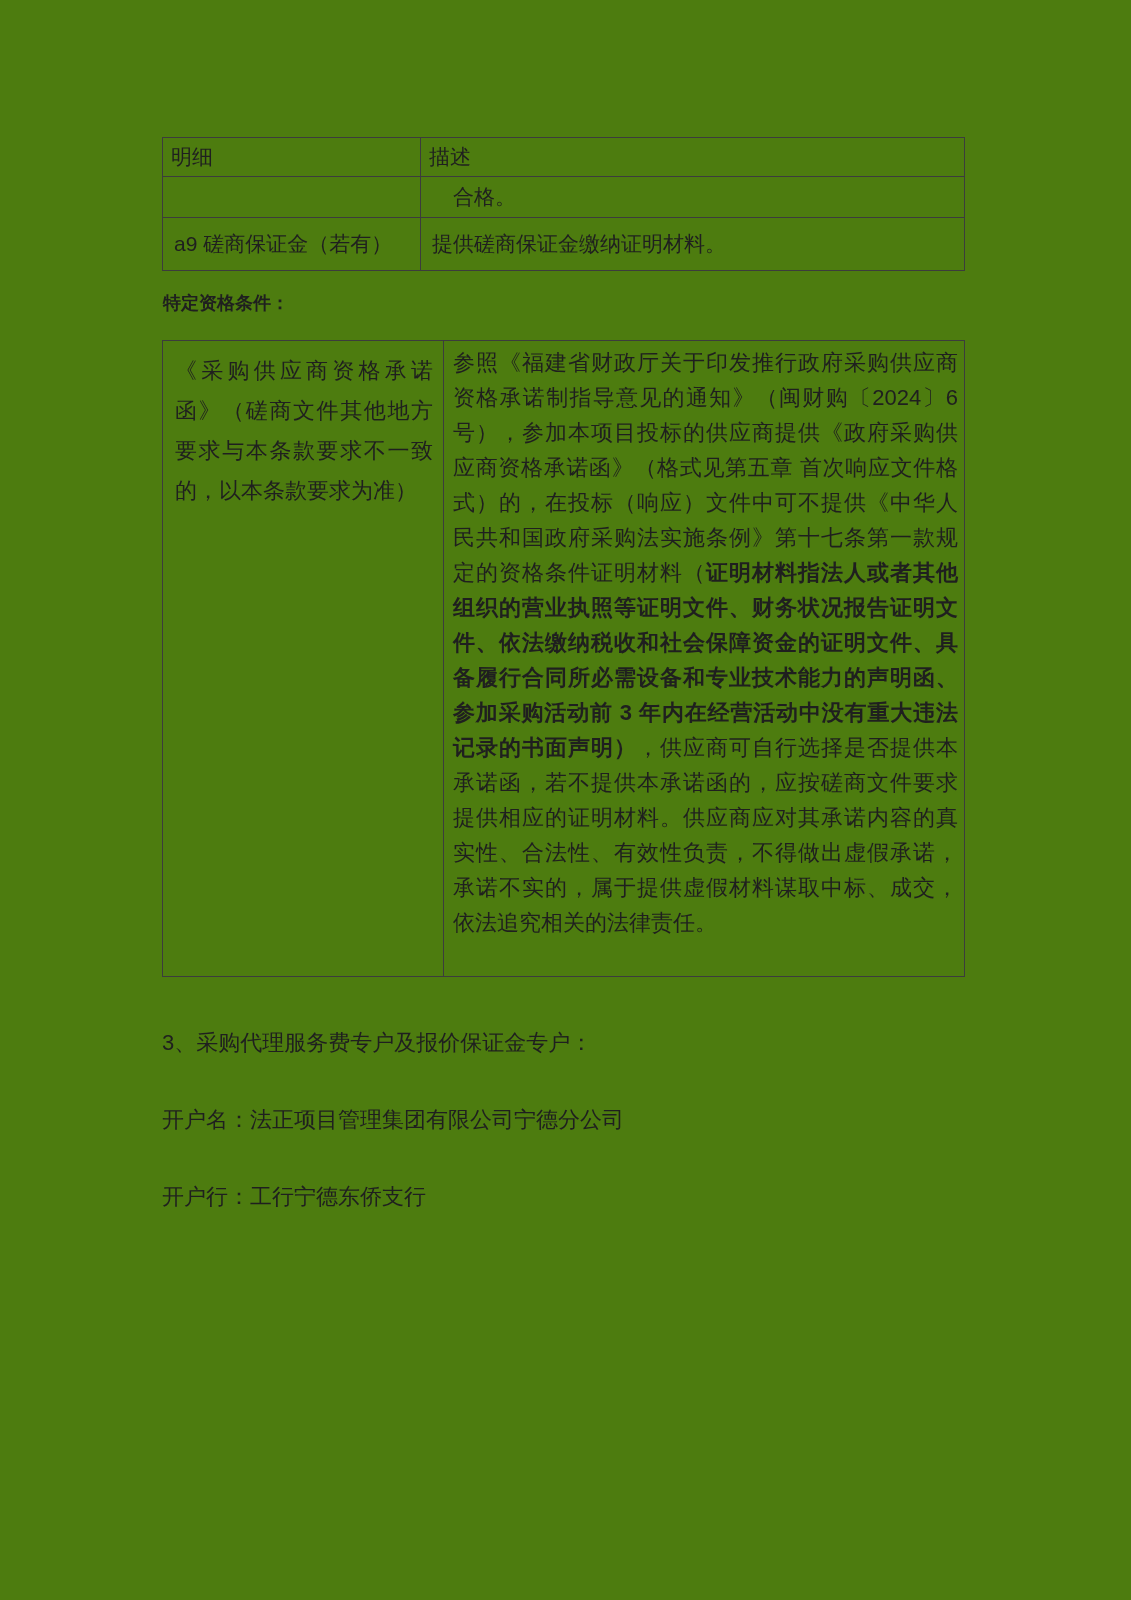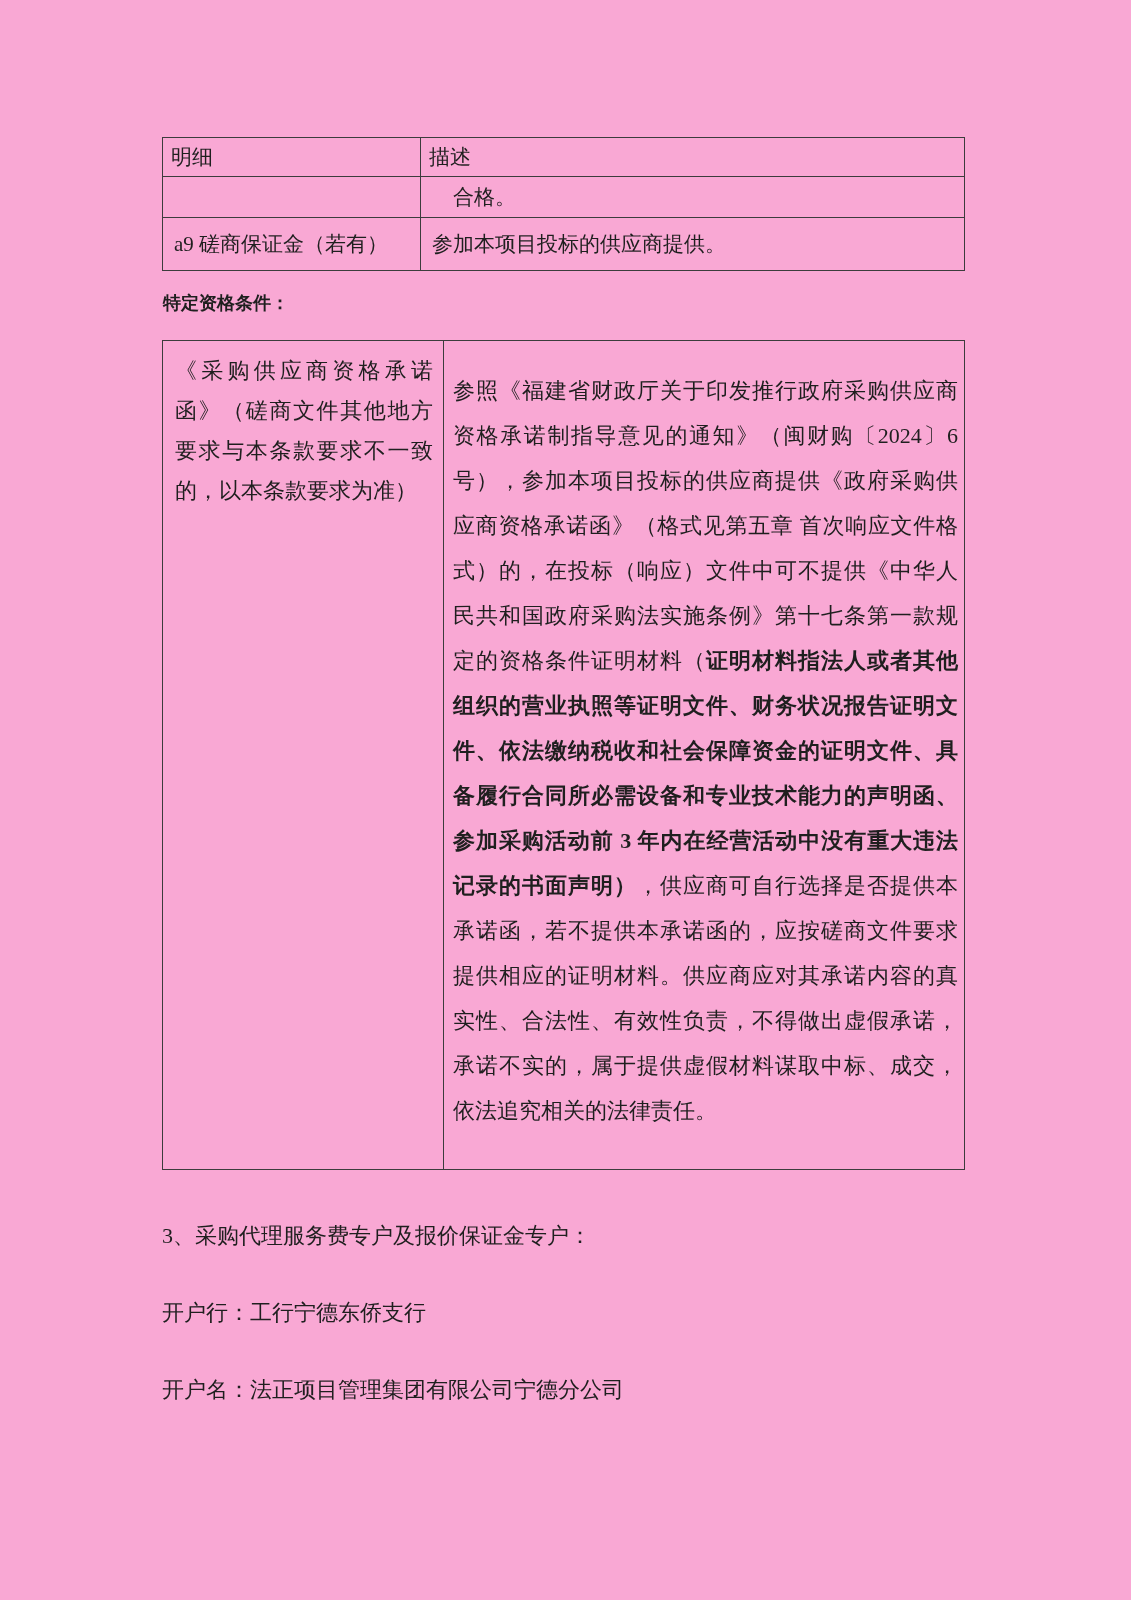--- a/index.html
+++ b/index.html
@@ -4,22 +4,22 @@
 <style>
   html, body {
     margin: 0;
     padding: 0;
     background: #ffffff;
   }
   .page {
     position: relative;
     width: 1131px;
     height: 1600px;
-    background: #f9a8d4;
-    font-family: Liberation Serif, serif;
+    background: #4d7c0f;
+    font-family: Liberation Sans, sans-serif;
     color: #1f1f1f;
     overflow: hidden;
   }
   .content {
     position: absolute;
     left: 162px;
     top: 137px;
     width: 803px;
   }
 
@@ -62,22 +62,22 @@
     border: 1px solid #3c3c3c;
     vertical-align: top;
   }
   table.t2 td.cell-left {
     width: 258px;
     padding: 10px 10px 10px 12px;
     line-height: 40px;
     text-align: justify;
   }
   table.t2 td.cell-right {
-    padding: 27px 6px 36px 9px;
-    line-height: 45px;
+    padding: 4px 6px 36px 9px;
+    line-height: 35px;
     text-align: justify;
   }
   table.t2 td.cell-right b { font-weight: bold; }
 
   
   .para-2 {
     margin: 60px 0 0 0;
     font-size: 22px;
     line-height: 44px;
     text-align: justify;
@@ -108,38 +108,38 @@
         <tr class="hr">
           <td>明细</td>
           <td>描述</td>
         </tr>
         <tr class="r2">
           <td></td>
           <td>合格。</td>
         </tr>
         <tr class="r3">
           <td>a9 磋商保证金（若有）</td>
-          <td>参加本项目投标的供应商提供。</td>
+          <td>提供磋商保证金缴纳证明材料。</td>
         </tr>
       </tbody>
     </table>
 
     <h3 class="section-heading">特定资格条件：</h3>
 
     <table class="t2">
       <tbody>
         <tr>
           <td class="cell-left">《采购供应商资格承诺函》（磋商文件其他地方要求与本条款要求不一致的，以本条款要求为准）</td>
           <td class="cell-right"><span>参照《福建省财政厅关于印发推行政府采购供应商资格承诺制指导意见的通知》（闽财购〔2024〕6 号），参加本项目投标的供应商提供《政府采购供应商资格承诺函》（格式见第五章 首次响应文件格式）的，在投标（响应）文件中可不提供《中华人民共和国政府采购法实施条例》第十七条第一款规定的资格条件证明材料（</span><b>证明材料指法人或者其他组织的营业执照等证明文件、财务状况报告证明文件、依法缴纳税收和社会保障资金的证明文件、具备履行合同所必需设备和专业技术能力的声明函、参加采购活动前 3 年内在经营活动中没有重大违法记录的书面声明）</b><span>，供应商可自行选择是否提供本承诺函，若不提供本承诺函的，应按磋商文件要求提供相应的证明材料。供应商应对其承诺内容的真实性、合法性、有效性负责，不得做出虚假承诺，承诺不实的，属于提供虚假材料谋取中标、成交，依法追究相关的法律责任。</span></td>
         </tr>
       </tbody>
     </table>
 
 
     <p class="para-3">3、采购代理服务费专户及报价保证金专户：</p>
 
+    <p class="acct-line">开户名：法正项目管理集团有限公司宁德分公司</p>
+
     <p class="acct-line">开户行：工行宁德东侨支行</p>
-
-    <p class="acct-line">开户名：法正项目管理集团有限公司宁德分公司</p>
 
 
   </div>
 </div>
 
 </body></html>

